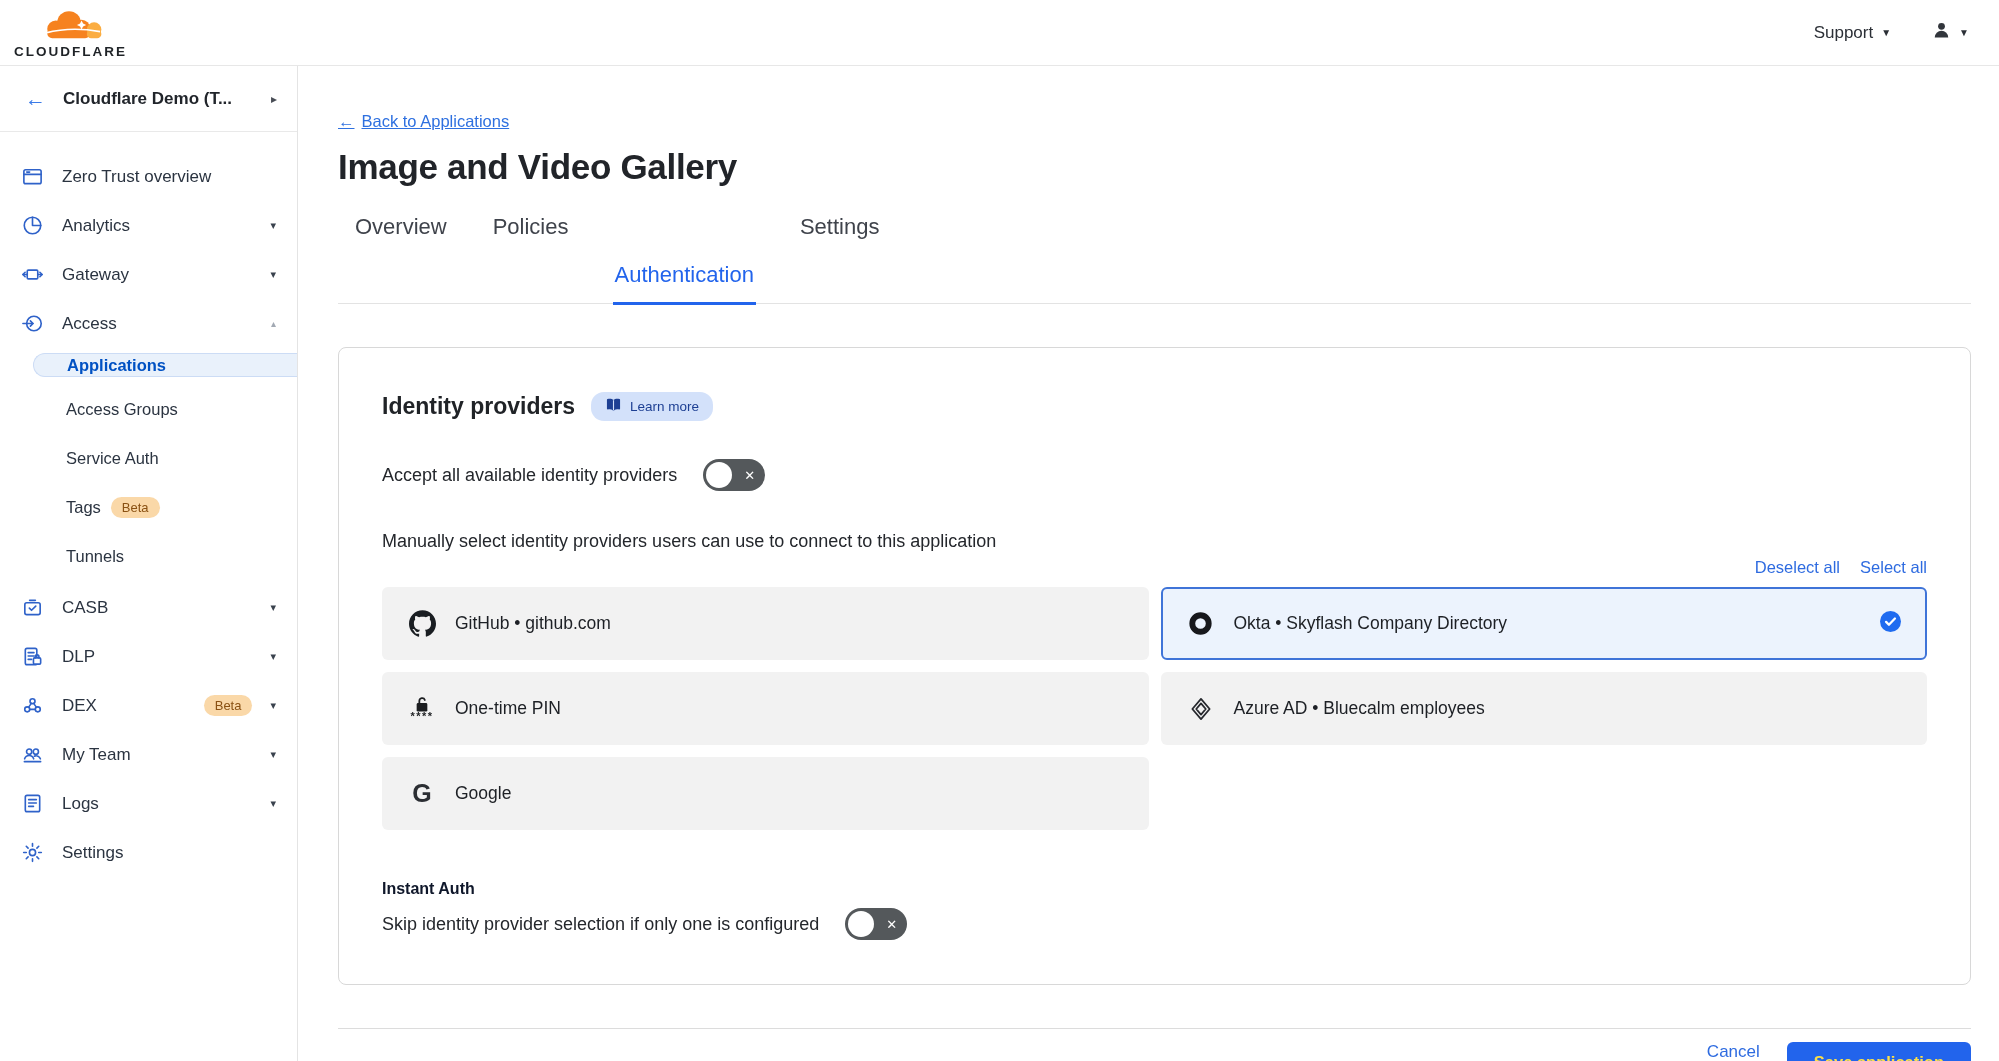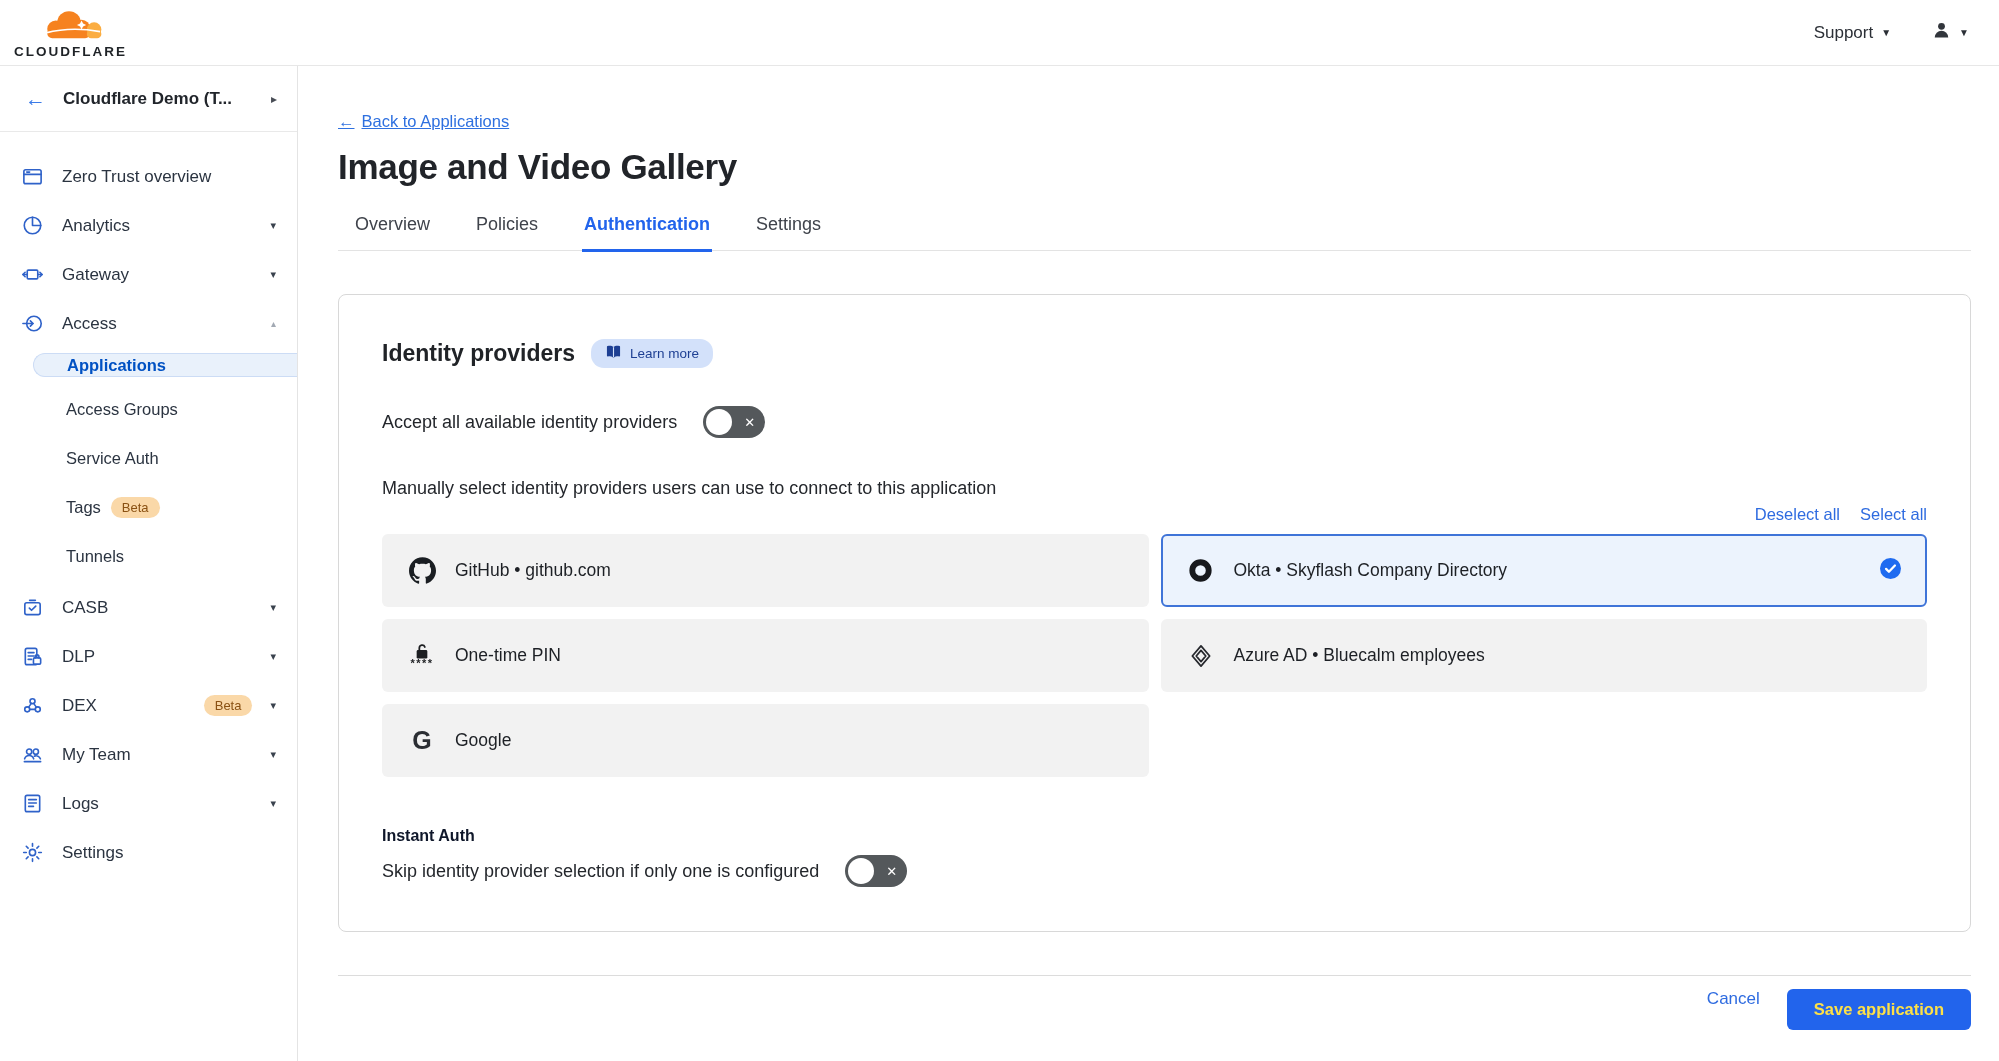--- a/index.html
+++ b/index.html
@@ -41,22 +41,22 @@
                      border-radius:18px 0 0 18px;align-items:center; }
   .sub-item.active .sub-label { font-weight:700; color:#0051c3; }
   .beta { background:#fad8a8; color:#8a5113; font-size:13px; padding:3px 11px;
           border-radius:11px; margin-left:10px; }
 
   
   .back-link { display:inline-flex; align-items:center; gap:7px; color:#2e70e0;
                font-size:16.5px; text-decoration:underline; cursor:pointer; }
   .page-title { font-size:35px; font-weight:700; color:#212429; letter-spacing:-0.3px; margin:16px 0 27px; }
   .tabs { display:flex; gap:42px; border-bottom:1px solid #e3e3e3; padding-left:15px; }
-  .tab { font-size:18px; color:#3f434b; padding:0 2px 14px; cursor:pointer; }
-  .tab.active { color:#2264ec; font-weight:700; border-bottom:3px solid #2264ec; margin-bottom:-2px; }
+  .tab { font-size:22px; color:#3f434b; padding:0 2px 14px; cursor:pointer; }
+  .tab.active { color:#2264ec; font-weight:400; border-bottom:3px solid #2264ec; margin-bottom:-2px;margin-top:48px; }
 
   
   .card { margin-top:43px; border:1px solid #d8d8d8; border-radius:8px; padding:44px 43px; background:#fff; }
   .card-heading-row { display:flex; align-items:center; gap:16px; margin-bottom:38px; }
   .card-heading { font-size:23px; font-weight:700; color:#202327; }
   .learn-more { display:inline-flex; align-items:center; gap:8px; background:#d3e1fa; color:#1d3f93;
                 font-size:13.5px; padding:5px 14px 6px; border-radius:13px; cursor:pointer; }
 
   .toggle-row { display:flex; align-items:center; gap:26px; }
   .row-label { font-size:18px; color:#24272c; }

